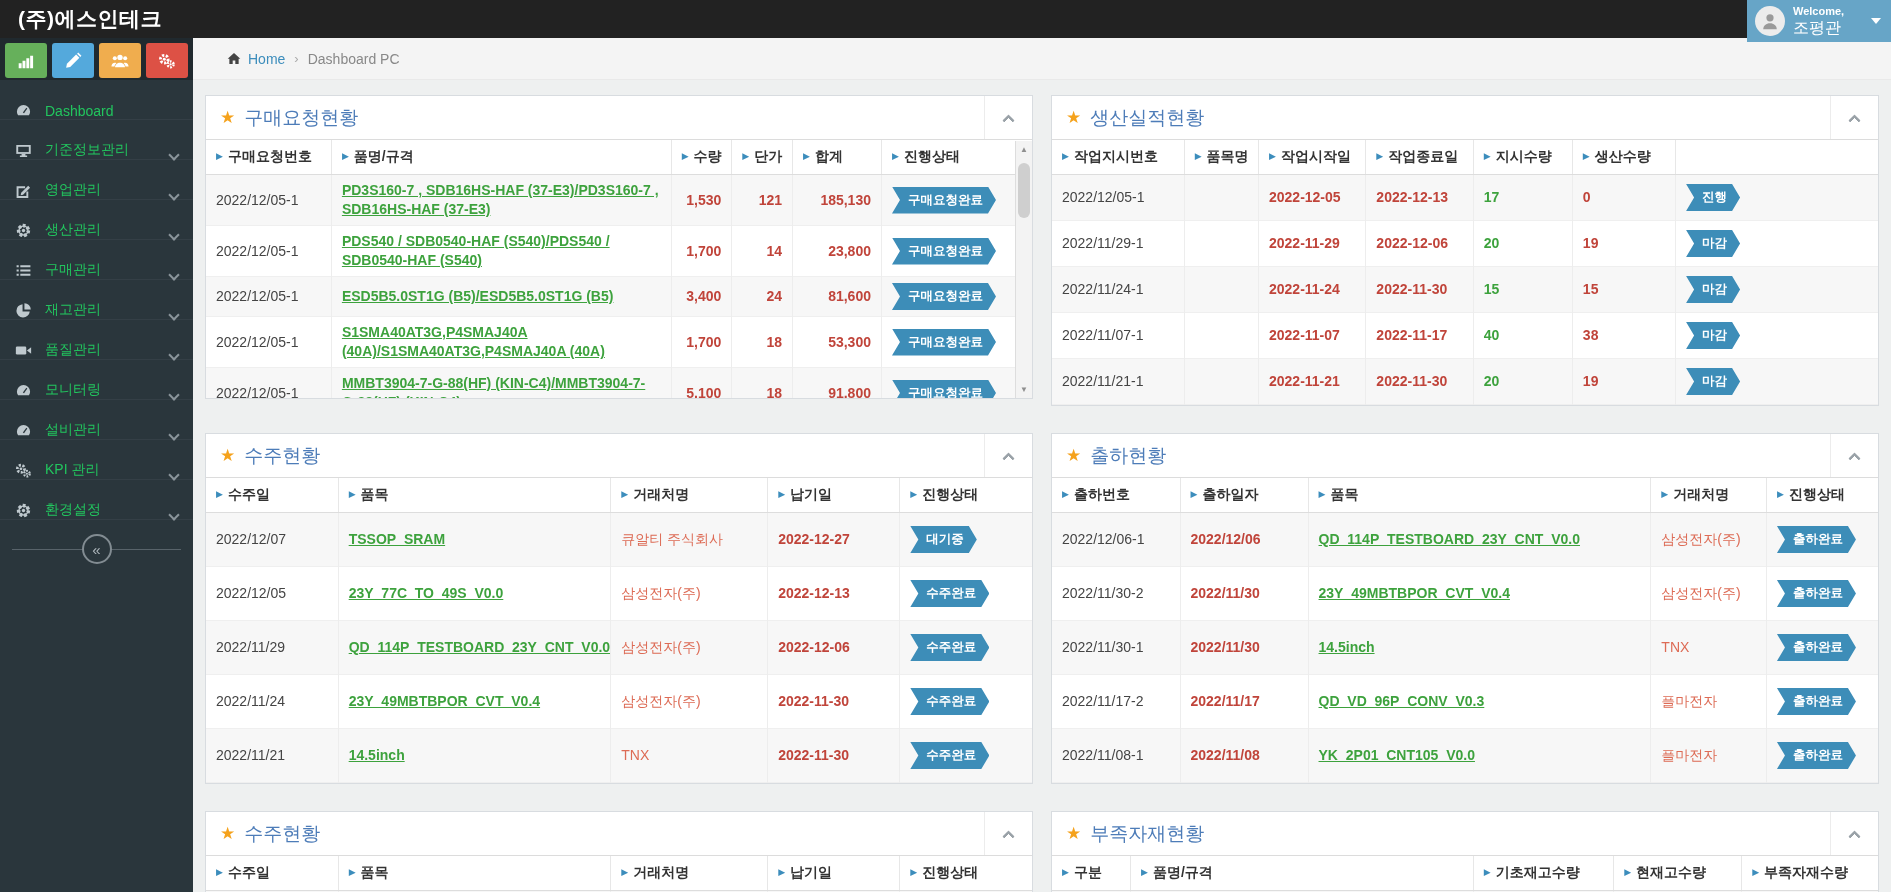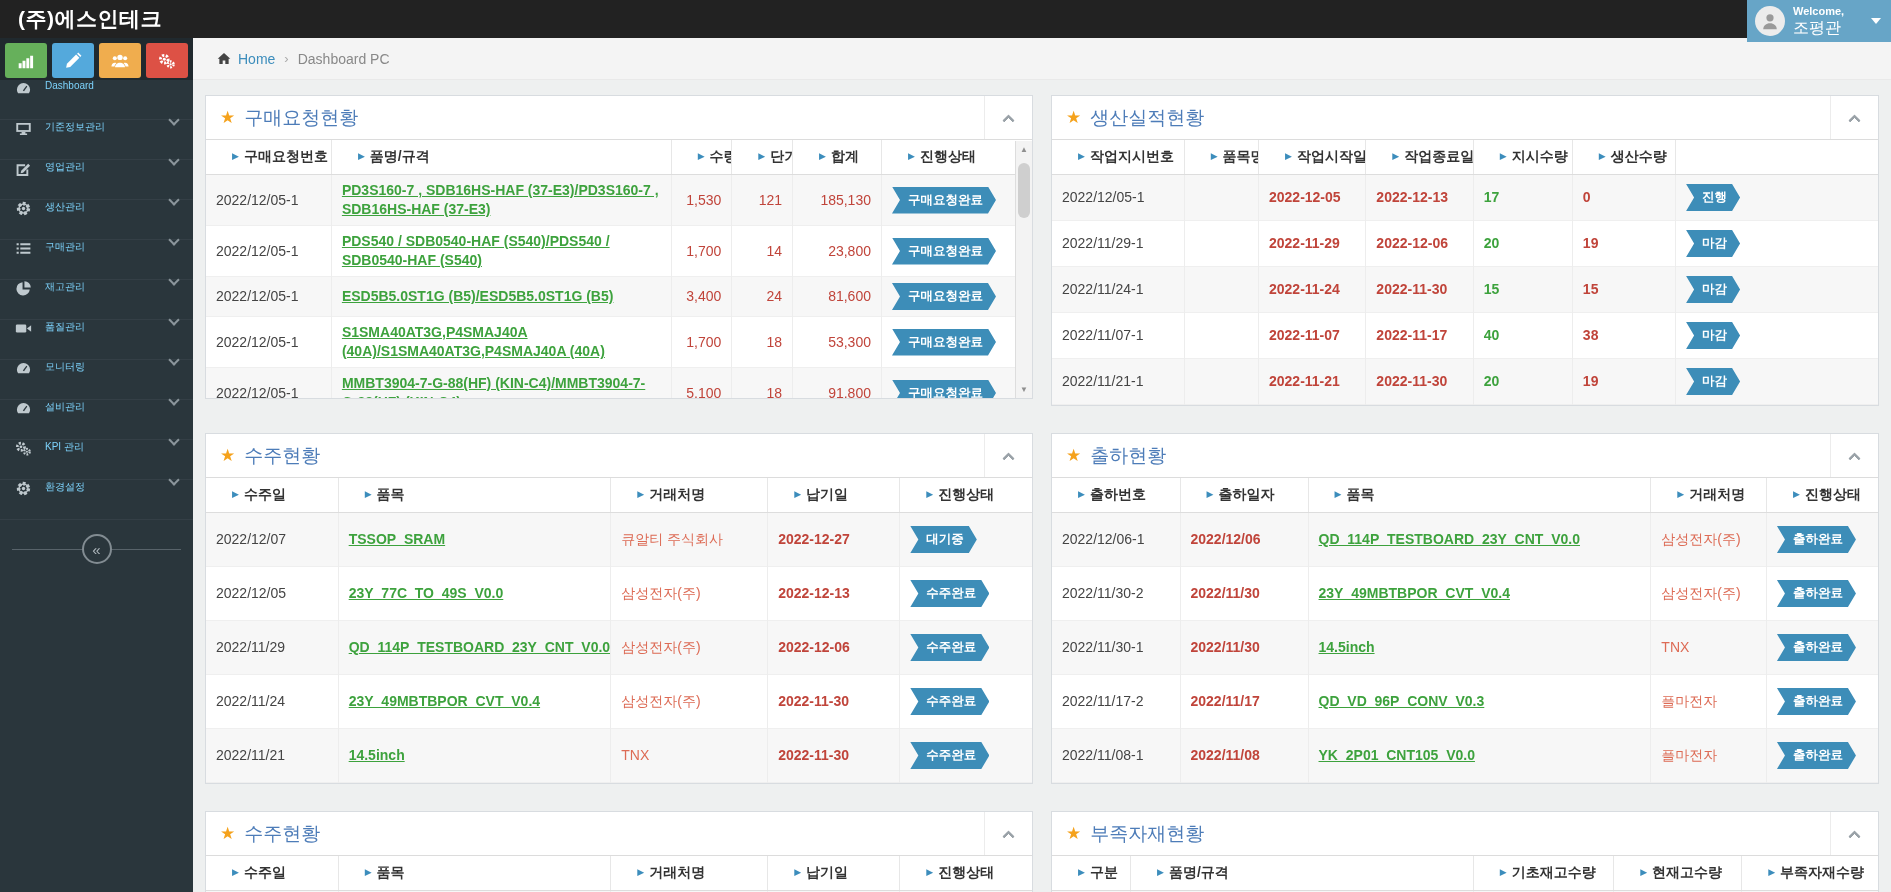--- a/index.html
+++ b/index.html
@@ -22,58 +22,58 @@
   .username { font-size:16px; }
   .caret-down { margin-left:auto; width:0; height:0; border-left:5px solid transparent; border-right:5px solid transparent; border-top:6px solid #fff; }
   
   .layout { display:flex; height:854px; }
   aside { width:193px; flex:0 0 193px; background:#2a363c; display:flex; flex-direction:column; }
   .quick-toolbar { height:42px; background:#20292e; padding:3px 0 0 5px; display:flex; align-items:center; flex:0 0 42px; }
   .qbtn { width:44px; height:35px; border:none; border-radius:3px; margin-right:5px; color:#fff;
     display:inline-flex; align-items:center; justify-content:center; cursor:pointer; padding:0; }
   .qbtn svg { width:18px; height:18px; }
   .menu { list-style:none; margin:0; padding:0; }
-  .menu li { height:40px; display:flex; align-items:flex-start; padding:0 15px; border-bottom:1px solid #343f46;
-    color:#7dd3fc; font-size:10px; cursor:pointer; }
+  .menu li { height:40px; display:flex; align-items:flex-end; padding:0 15px; border-bottom:1px solid #343f46;
+    color:#22c55e; font-size:14px; cursor:pointer; }
   .menu svg.micon { width:17px; height:17px; margin-right:13px; color:#bfc9ce; flex:0 0 17px; }
   .mlabel { flex:1; }
   .chev-down { width:8px; height:8px; border-right:2px solid #8b959b; border-bottom:2px solid #8b959b; transform:rotate(45deg); margin-top:-4px; }
   .collapse-row { position:relative; height:46px; margin-top:6px; }
   .collapse-row::before { content:""; position:absolute; left:12px; right:12px; top:50%; border-top:1px solid #58636a; }
   .collapse-btn { position:absolute; left:50%; top:50%; transform:translate(-50%,-50%); width:30px; height:30px;
     border-radius:50%; border:2px solid #828c92; background:#2a363c; color:#aeb7bc; font-size:15px;
     display:flex; align-items:center; justify-content:center; cursor:pointer; }
   
   main { flex:1; display:flex; flex-direction:column; min-width:0; }
   .breadcrumb { height:42px; flex:0 0 42px; background:#f4f4f4; border-bottom:1px solid #e9e9e9;
-    display:flex; align-items:center; padding-left:24px; font-size:14px; }
+    display:flex; align-items:center; padding-left:34px; font-size:14px; }
   .breadcrumb svg { width:14px; height:14px; color:#444; margin-right:7px; }
   .bc-home { color:#3c8dbc; text-decoration:none; cursor:pointer; }
   .bc-sep { color:#aaa; margin:0 9px; font-size:13px; }
   .bc-current { color:#888; }
   .panels { display:grid; grid-template-columns:1fr 1fr; column-gap:18px; row-gap:27px;
     padding:15px 12px 0; align-items:start; }
   .panel { background:#fff; border:1px solid #d8dce0; position:relative; }
   .panel-title { height:44px; display:flex; align-items:center; padding-left:14px; border-bottom:1px solid #dcdcdc; }
   .star { color:var(--star-orange,#f5a21c); font-size:17px; margin-right:9px; }
   .ptitle { font-size:19px; color:var(--title-blue,#4d7cb8); }
   .pt-collapse { margin-left:auto; align-self:stretch; width:48px; border-left:1px solid #ececec;
     display:flex; align-items:center; justify-content:center; cursor:pointer; }
   .chev-up { width:9px; height:9px; border-left:3px solid #9aa2a8; border-top:3px solid #9aa2a8; transform:rotate(45deg); margin-top:5px; border-radius:1px; }
   
   table { border-collapse:collapse; width:100%; table-layout:fixed; }
-  th { text-align:left; padding:8px 26px; font-size:14px; color:#333; font-weight:bold;
+  th { text-align:left; padding:8px 10px; font-size:14px; color:#333; font-weight:bold;
     border-right:1px solid #e7e7e7; border-bottom:1px solid #ddd; background:#fff; white-space:nowrap; overflow:hidden; }
   th:last-child, td:last-child { border-right:none; }
   .mk { color:var(--accent-blue,#3c8dbc); font-size:9px; margin-right:5px; vertical-align:2px; }
   td { padding:6px 10px; border-right:1px solid #ededed; font-size:14px; color:#444; line-height:19px; overflow:hidden; }
   tbody tr { border-bottom:1px solid #efefef; }
   tbody tr:nth-child(odd) { background:#f7f7f7; }
   .t-item { color:var(--item-green,#3da23d); font-weight:bold;text-decoration:underline; }
-  .t-num  { color:var(--warn-red,#c0443a); font-weight:normal; text-align:right; }
+  .t-num  { color:var(--warn-red,#c0443a); font-weight:bold; text-align:right; }
   .t-numl { color:var(--warn-red,#c0443a); font-weight:bold; }
   .t-qty  { color:var(--item-green,#3da23d); font-weight:bold; }
   .t-cust { color:var(--customer-orange,#dd6b55); }
   .t-date { color:var(--warn-red,#c0443a); font-weight:bold; }
   .badge { display:inline-block; background:var(--badge,#3d8db8); color:#fff; font-size:12.5px; font-weight:bold;
     padding:4px 13px 4px 16px; white-space:nowrap;
     clip-path:polygon(0 0, calc(100% - 8px) 0, 100% 50%, calc(100% - 8px) 100%, 0 100%, 8px 50%); }
   
   .rows-lg td { padding:13px 10px; }
   .rows-md td { padding:9px 10px; }

